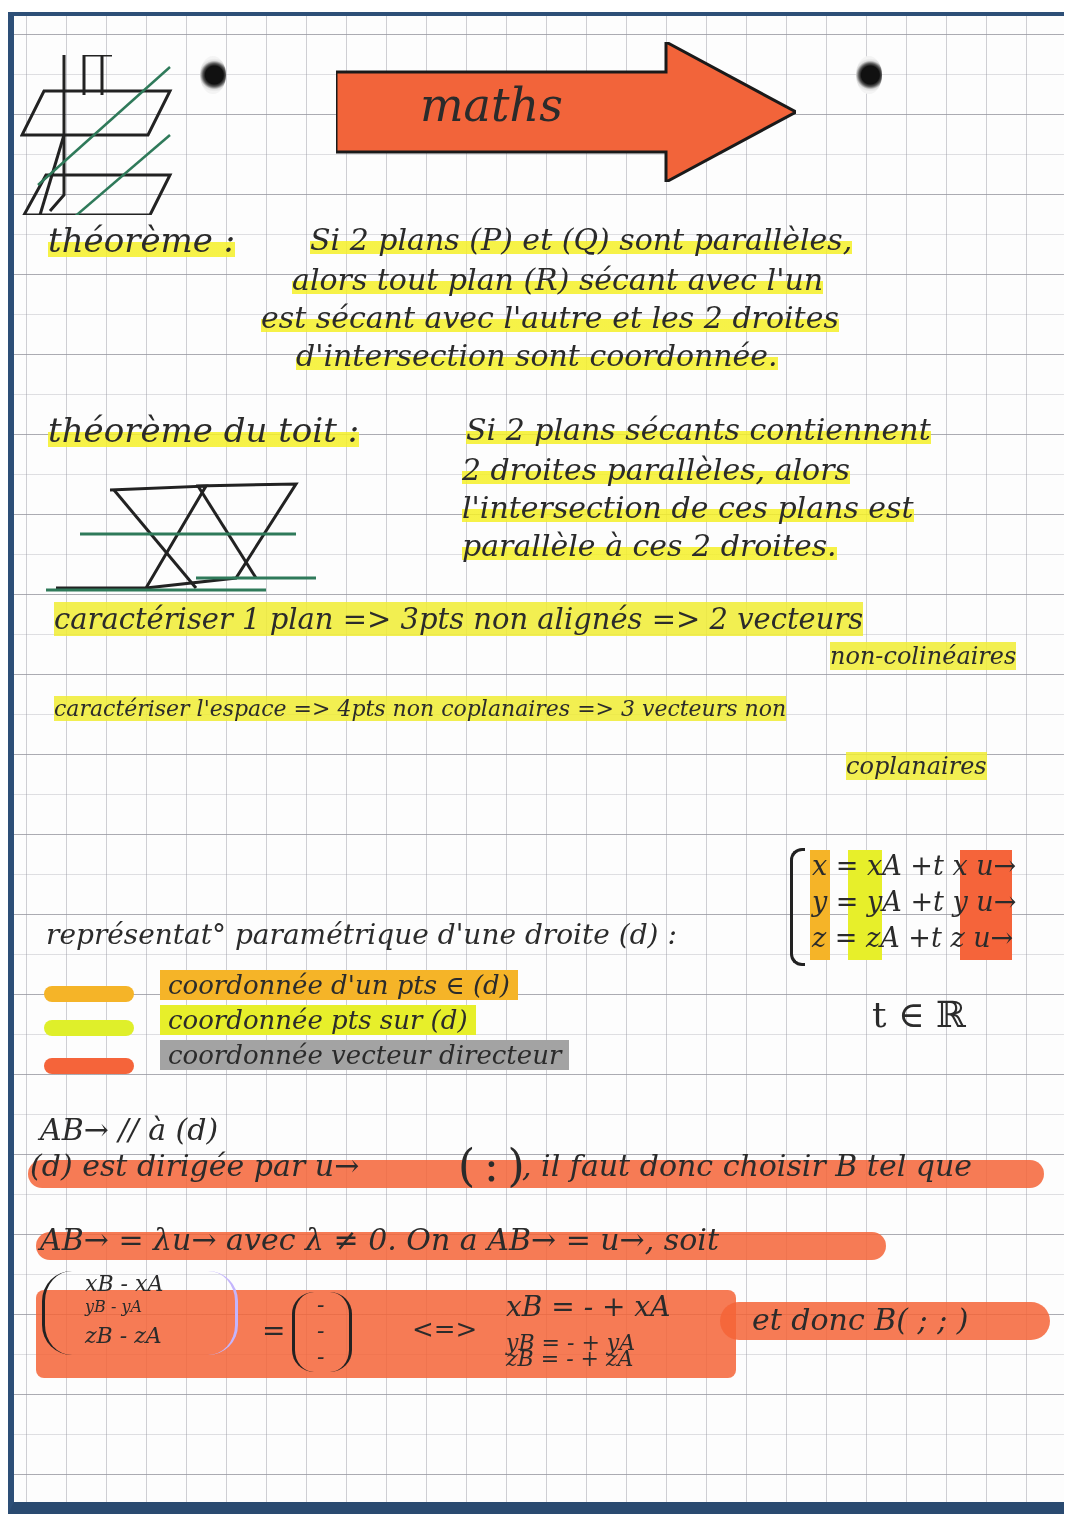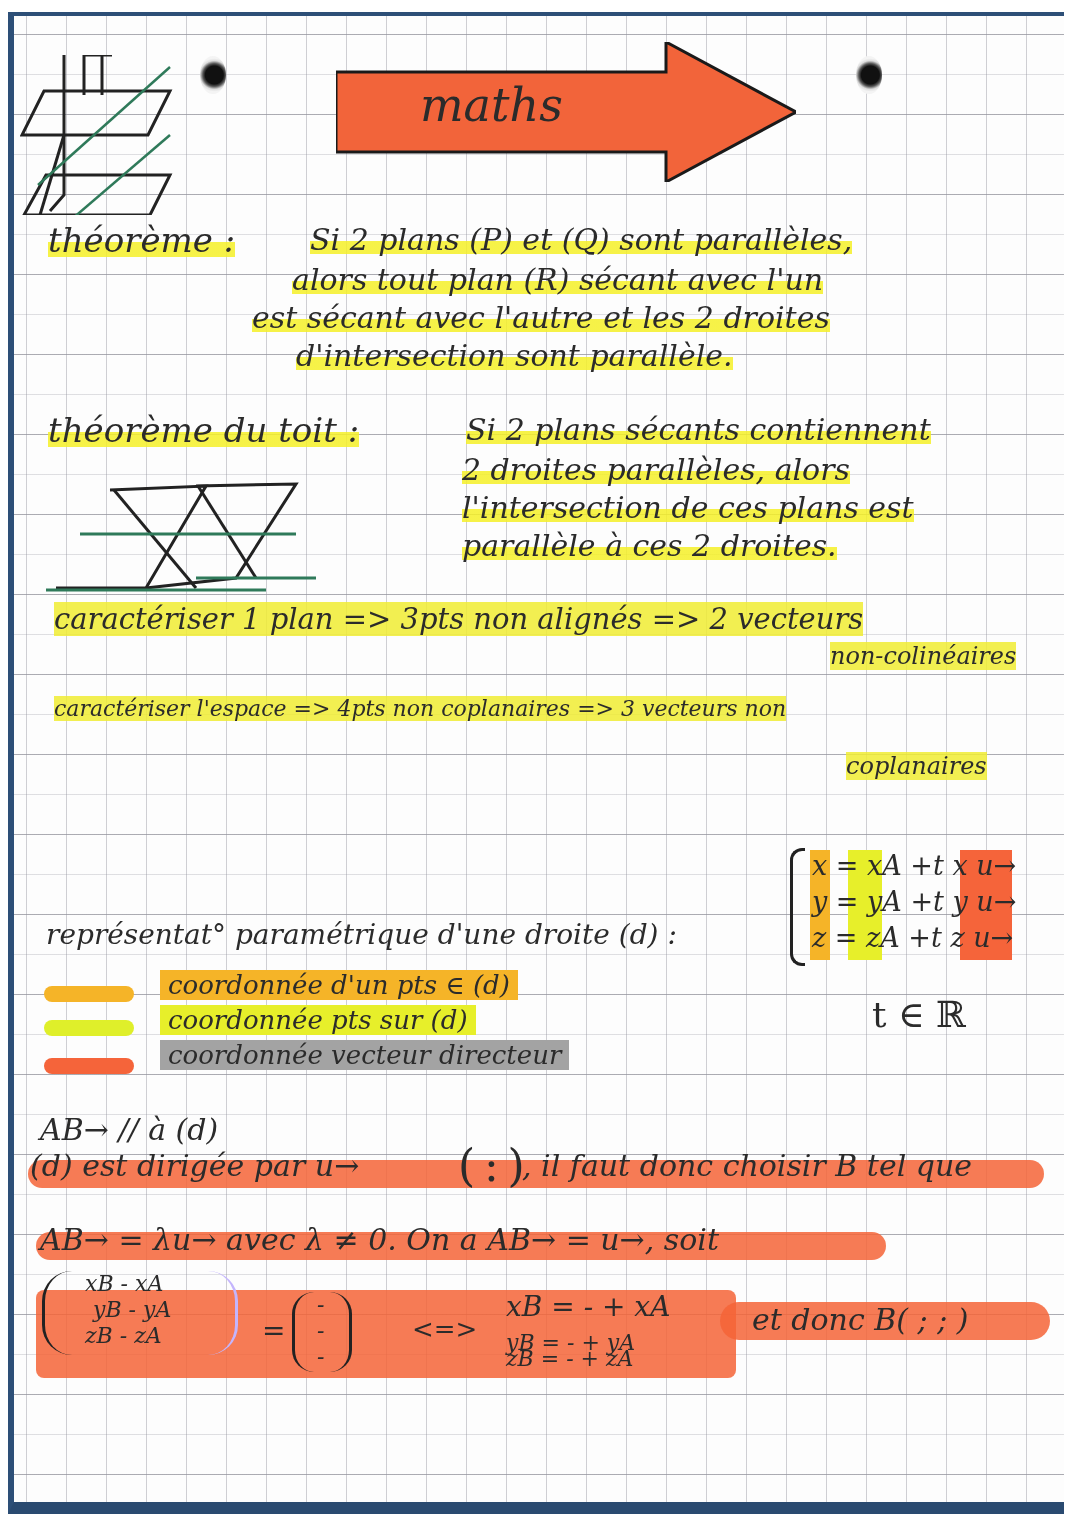--- a/index.html
+++ b/index.html
@@ -55,22 +55,22 @@
 <div class="ring" style="left:856px;top:56px"></div>
 
 <svg class="arrow" viewBox="0 0 460 140">
   <polygon points="0,30 330,30 330,0 460,70 330,140 330,110 0,110" fill="#f2643a" stroke="#1a1a1a" stroke-width="3"></polygon>
 </svg>
 <div class="hand arrow-label">maths</div>
 
 <div class="hand title-word hl-y" style="left:48px;top:220px">théorème :</div>
 <div class="hand body-text hl-y" style="left:310px;top:222px">Si 2 plans (P) et (Q) sont parallèles,</div>
 <div class="hand body-text hl-y" style="left:292px;top:262px">alors tout plan (R) sécant avec l'un</div>
-<div class="hand body-text hl-y" style="left:252px;top:300px">est sécant avec l'autre et les 2 droites</div>
-<div class="hand body-text hl-y" style="left:296px;top:338px">d'intersection sont parallèle.</div>
+<div class="hand body-text hl-y" style="left:261px;top:300px">est sécant avec l'autre et les 2 droites</div>
+<div class="hand body-text hl-y" style="left:296px;top:338px">d'intersection sont coordonnée.</div>
 
 <div class="hand title-word hl-y" style="left:48px;top:410px">théorème du toit :</div>
 <div class="hand body-text hl-y" style="left:466px;top:412px">Si 2 plans sécants contiennent</div>
 <div class="hand body-text hl-y" style="left:462px;top:452px">2 droites parallèles, alors</div>
 <div class="hand body-text hl-y" style="left:462px;top:490px">l'intersection de ces plans est</div>
 <div class="hand body-text hl-y" style="left:462px;top:528px">parallèle à ces 2 droites.</div>
 
 <svg style="position:absolute;left:46px;top:478px" width="280" height="120" viewBox="0 0 280 120">
   <g stroke="#222" stroke-width="3" fill="none">
     <polyline points="64,12 160,8 100,110 10,110"></polyline>
@@ -116,21 +116,21 @@
 <div class="hand" style="left:522px;top:1148px;font-size:30px;">, il faut donc choisir B tel que</div>
 
 <div style="position:absolute;left:36px;top:1232px;width:850px;height:28px;background:rgba(245,100,55,0.85);border-radius:14px;"></div>
 <div class="hand" style="left:40px;top:1222px;font-size:30px;">AB→ = λu→ avec λ ≠ 0. On a AB→ = u→, soit</div>
 
 <div style="position:absolute;left:36px;top:1290px;width:700px;height:88px;background:rgba(245,100,55,0.85);border-radius:8px;"></div>
 <div style="position:absolute;left:720px;top:1302px;width:330px;height:38px;background:rgba(245,100,55,0.85);border-radius:19px;"></div>
 
 <div style="position:absolute;left:42px;top:1271px;width:190px;height:84px;border-left:3px solid #222;border-right:3px solid #c4b5fd;border-radius:30px;">
   <div class="hand" style="left:40px;top:0;font-size:22px;">xB - xA</div>
-  <div class="hand" style="left:40px;top:26px;font-size:22px;margin-left:8px;">yB - yA</div>
+  <div class="hand" style="left:40px;top:26px;font-size:16px;">yB - yA</div>
   <div class="hand" style="left:40px;top:52px;font-size:22px;">zB - zA</div>
 </div>
 <div class="hand" style="left:262px;top:1314px;font-size:28px;">=</div>
 <div style="position:absolute;left:292px;top:1292px;width:54px;height:80px;border-left:3px solid #222;border-right:3px solid #222;border-radius:22px;">
   <div class="hand" style="left:22px;top:0;font-size:22px;">-</div>
   <div class="hand" style="left:22px;top:26px;font-size:22px;">-</div>
   <div class="hand" style="left:22px;top:52px;font-size:22px;">-</div>
 </div>
 <div class="hand" style="left:412px;top:1314px;font-size:26px;">&lt;=&gt;</div>
 <div class="hand" style="left:506px;top:1290px;font-size:28px;">xB = - + xA</div>

